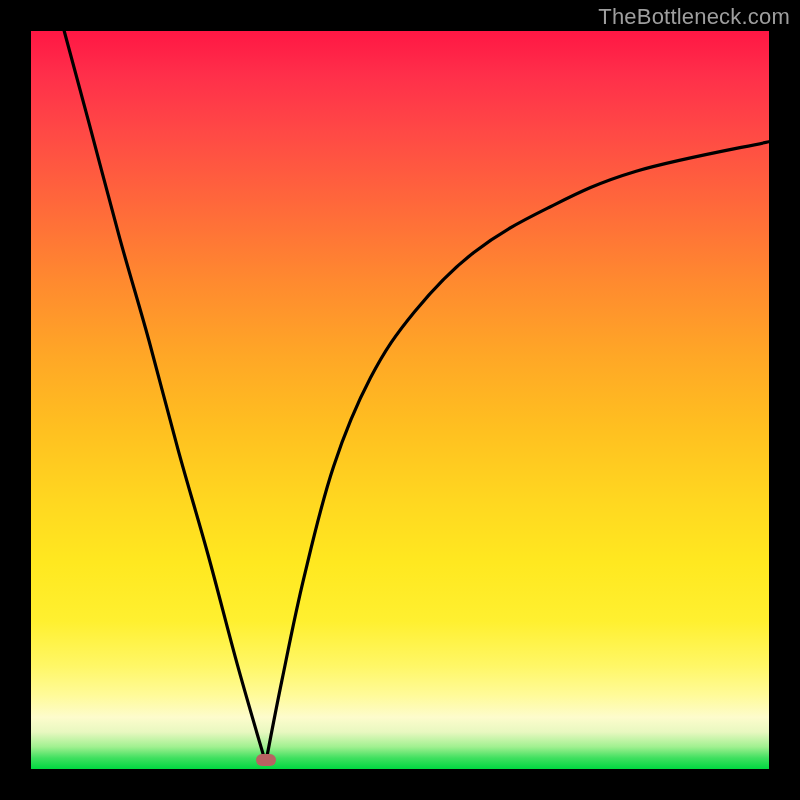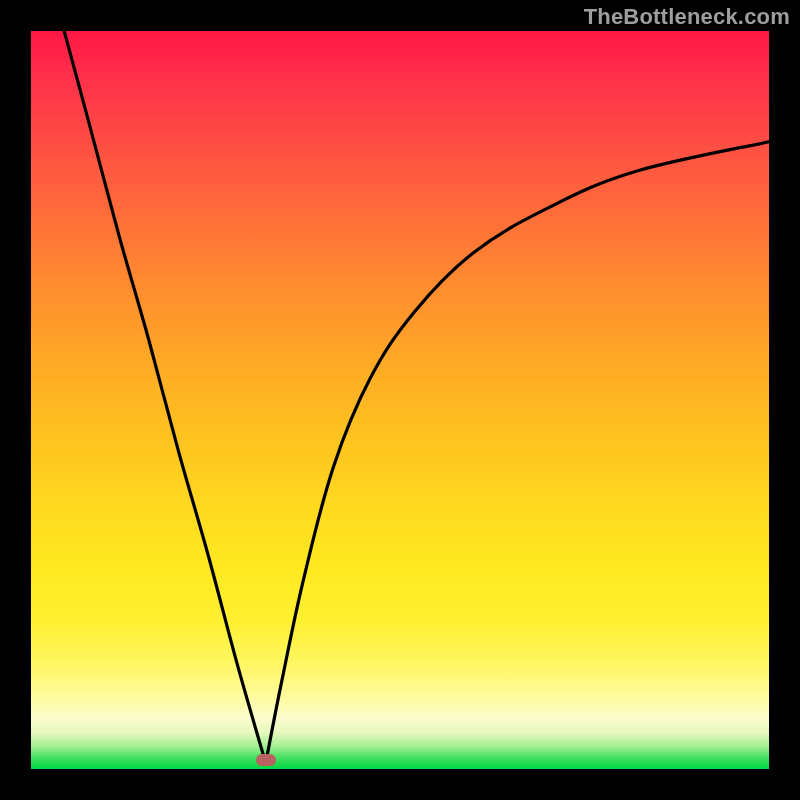--- a/index.html
+++ b/index.html
@@ -70,21 +70,21 @@
     background: #b86262;
     transform: translate(-50%, -50%);
   }
   .watermark {
     position: absolute;
     top: 4px;
     right: 10px;
     color: #9e9e9e;
     font-size: 22px;
     letter-spacing: 0.2px;
-    font-weight: 700;
+    font-weight: 400;
     user-select: none;
   }
 </style>
 </head>
 <body>
 
 <div class="frame">
 
   <div class="plot-area">
     <div class="gradient-bg"></div>

